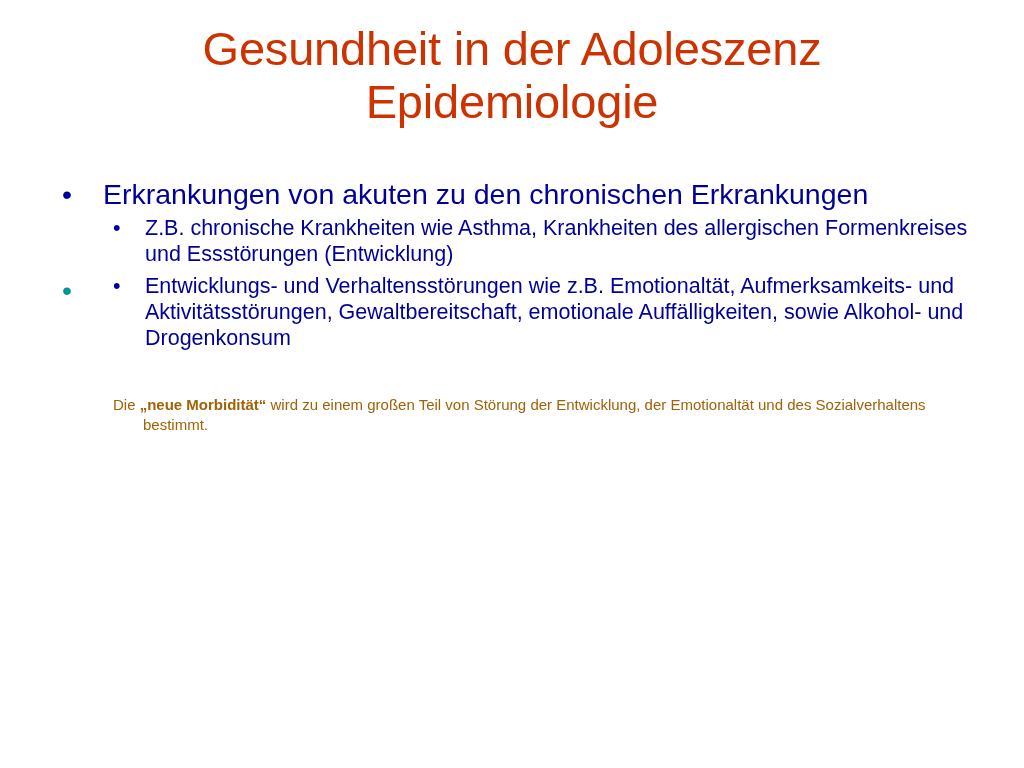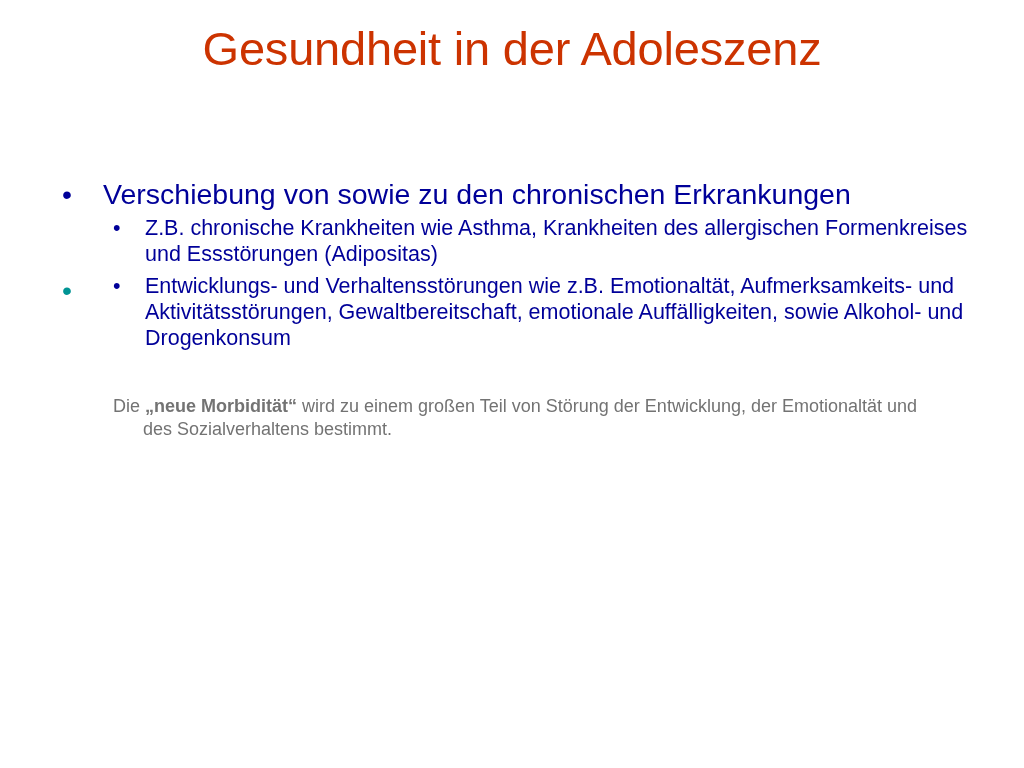--- a/index.html
+++ b/index.html
@@ -88,50 +88,51 @@
     line-height: 1.2;
     color: #000099;
   }
 
   
   .note {
     margin-top: 44px;
     padding-left: 113px;
     padding-right: 95px;
     text-indent: 0;
-    font-size: 18px;
+    font-size: 15px;
     line-height: 1.28;
-    color: #737373;
+    color: #a16207;
   }
   .note .note-inner {
     display: block;
     padding-left: 30px;
     text-indent: -30px;
   }
   .note b { font-weight: bold; }
 </style>
 </head>
 <body>
 
 <div class="slide">
 
   <div class="title-block">
     <span class="title-line">Gesundheit in der Adoleszenz</span>
+    <span class="title-line">Epidemiologie</span>
   </div>
 
   <div class="body-block">
 
     <div class="l1 navy">
       <span class="marker">•</span>
-      <span class="l1-text">Verschiebung von sowie zu den chronischen Erkrankungen</span>
+      <span class="l1-text">Erkrankungen von akuten zu den chronischen Erkrankungen</span>
     </div>
 
     <div class="l2">
       <span class="marker">•</span>
-      <span class="l2-text">Z.B. chronische Krankheiten wie Asthma, Krankheiten des allergischen Formenkreises und Essstörungen (Adipositas)</span>
+      <span class="l2-text">Z.B. chronische Krankheiten wie Asthma, Krankheiten des allergischen Formenkreises und Essstörungen (Entwicklung)</span>
     </div>
 
     <div class="l1 teal">
       <span class="marker">•</span>
     </div>
 
     <div class="l2">
       <span class="marker">•</span>
       <span class="l2-text">Entwicklungs- und Verhaltensstörungen wie z.B. Emotionaltät, Aufmerksamkeits- und Aktivitätsstörungen, Gewaltbereitschaft, emotionale Auffälligkeiten, sowie Alkohol- und Drogenkonsum</span>
     </div>

